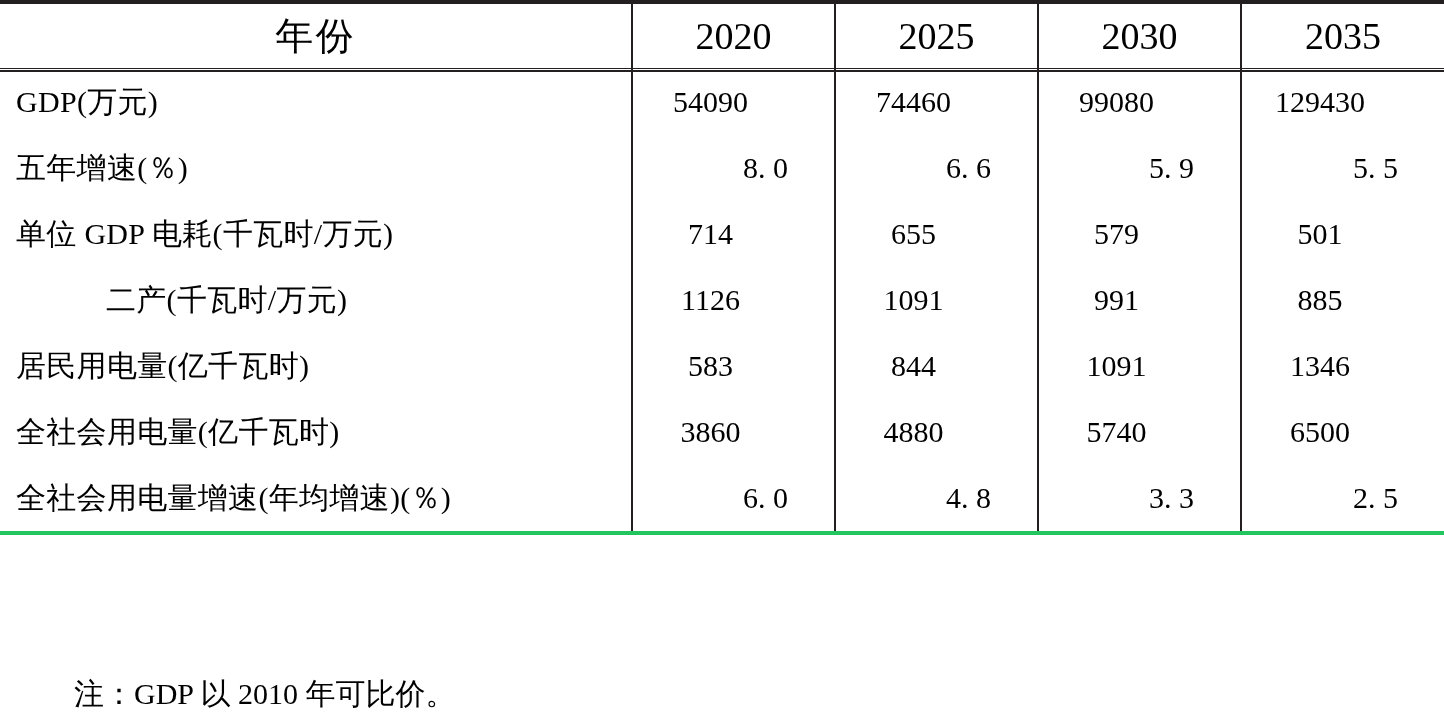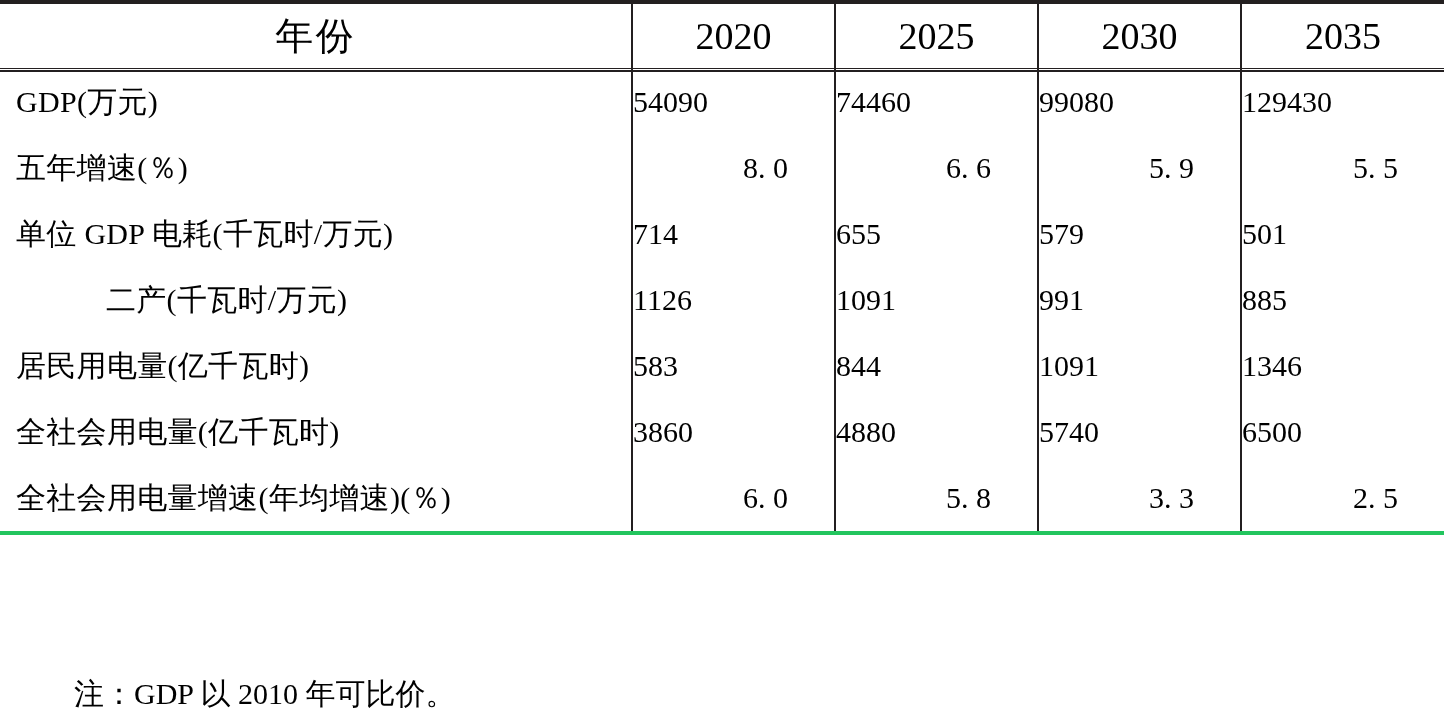--- a/index.html
+++ b/index.html
@@ -95,20 +95,21 @@
     letter-spacing: 0.01em;
   }
   .rowlabel.indent {
     padding-left: 106px;
   }
 
   
   .num {
     display: block;
     padding-right: 46px;
+    text-align: center;
   }
   .num.dec {
     text-align: right;
   }
 
   
   .note {
     position: absolute;
     left: 12px;
     top: 676px;
@@ -256,21 +257,21 @@
           </td>
         </tr>
         <tr>
           <td>
             <span class="rowlabel">全社会用电量增速(年均增速)(％)</span>
           </td>
           <td class="sep-l">
             <span class="num dec">6. 0</span>
           </td>
           <td class="sep-l">
-            <span class="num dec">5. 8</span>
+            <span class="num dec">4. 8</span>
           </td>
           <td class="sep-l">
             <span class="num dec">3. 3</span>
           </td>
           <td class="sep-l">
             <span class="num dec">2. 5</span>
           </td>
         </tr>
       </tbody>
   </table>

